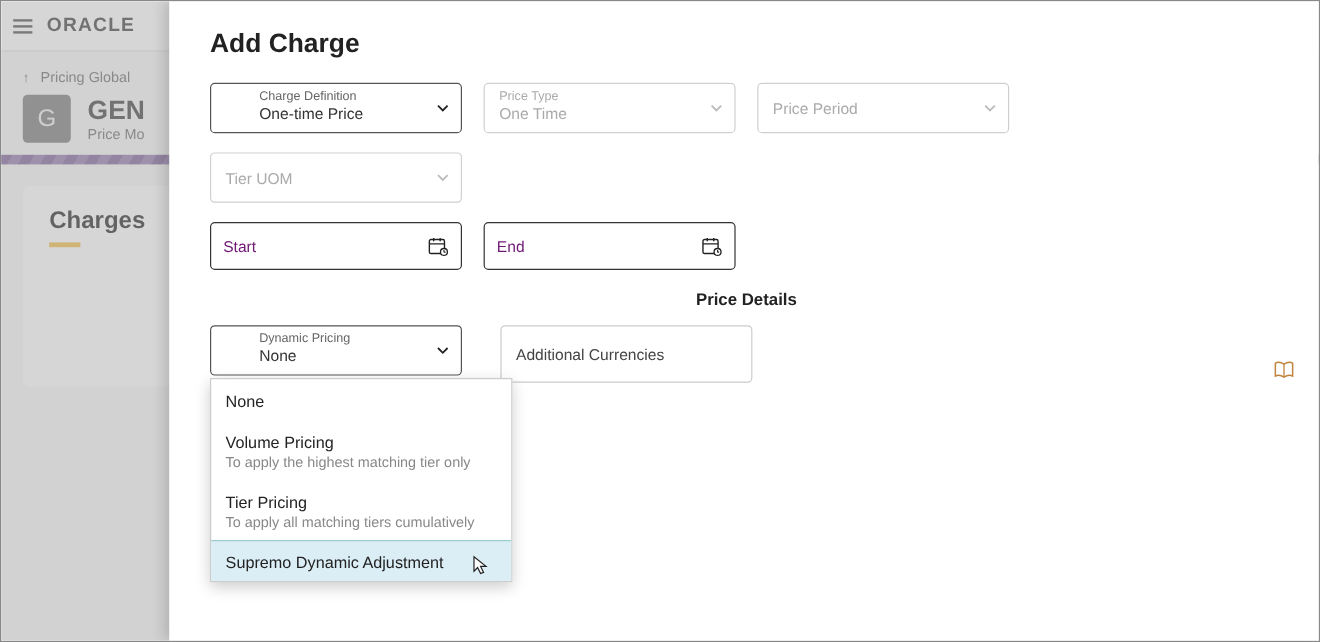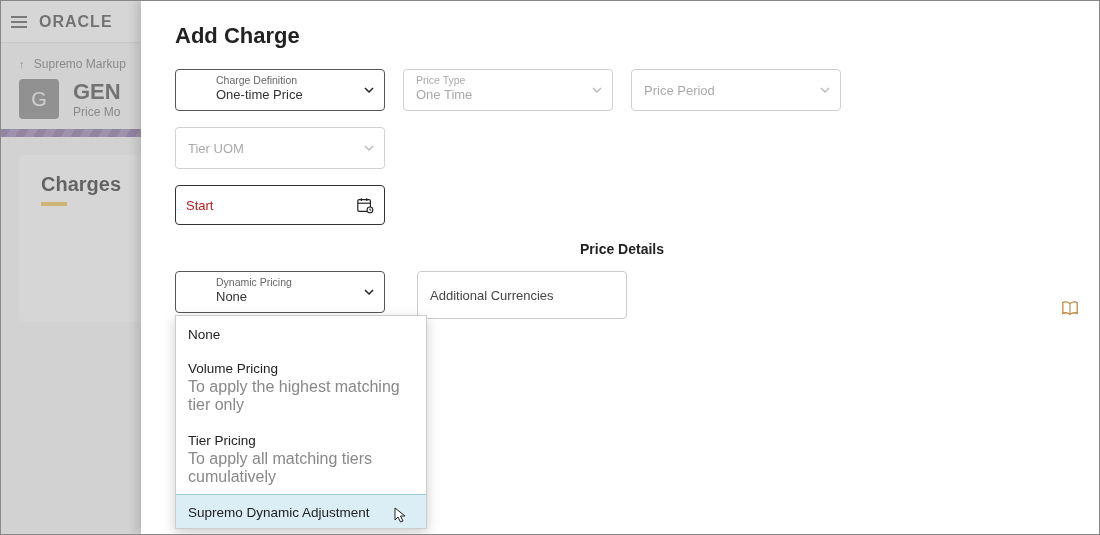--- a/index.html
+++ b/index.html
@@ -38,34 +38,34 @@
   .field .value{ font-size:13px; color:#333; line-height:18px;}
   .field.placeholder .label{ font-size:13px; color:#777; line-height:34px;}
   .field.disabled{ background:#fff; }
   .field.disabled .label{color:#aaa;}
   .field.disabled .value{color:#aaa;}
   .field.selected{ border-color:#555;padding-left:40px;}
   .field .caret{ position:absolute; right:10px; top:50%; transform:translateY(-50%); }
   .field .caret svg{width:10px;height:10px;display:block;}
   .field.disabled .caret svg path{stroke:#bbb;}
   .date-field{ width:210px; border:1px solid #333; border-radius:4px; height:40px; display:flex;align-items:center;justify-content:space-between;padding:0 10px;}
-  .date-field span{font-size:13px;color:#b91c1c;}
+  .date-field span{font-size:13px;color:#701a75;}
   .cal-icon svg{width:18px;height:18px;display:block;}
 
   .section-title{font-size:14px;font-weight:700;color:#222;margin:6px 0 14px;text-align:center;}
 
   .addl-curr{ width:210px; height:48px; border:1px solid #ccc; border-radius:4px; display:flex;align-items:center;padding:16px 12px;font-size:13px;color:#444;}
 
   
   .dropdown-wrap{ position:relative; }
   .dd-popup{ position:absolute; top:44px; left:0; width:252px; background:#fff; border:1px solid #ccc; box-shadow:0 4px 12px rgba(0,0,0,.2); z-index:10;}
   .dd-item{ padding:10px 12px 8px; cursor:pointer; border-top:1px solid transparent;}
   .dd-item:not(:first-child){ }
   .dd-item .main{font-size:13.5px;color:#222;}
-  .dd-item .desc{font-size:16px;color:#888;margin-top:2px;}
+  .dd-item .desc{font-size:12px;color:#888;margin-top:2px;}
   .dd-item.highlight{ background:#dbeef6; border-top:1px solid #9cc;}
   .cursor-icon{position:absolute; right:18px; top:12px; pointer-events:none;}
   .cursor-icon svg{width:14px;height:18px;}
 
   .book-icon{ position:absolute; right:20px; top:298px;}
   .book-icon svg{width:18px;height:18px;display:block;}
 </style>
 </head>
 <body>
 
@@ -73,21 +73,21 @@
   <div class="bg-header">
     <div class="hamburger">
         <span></span>
         <span></span>
         <span></span>
       </div>
     <div class="oracle-logo">ORACLE</div>
   </div>
   <div class="bg-breadcrumb">
     <span class="up-arrow">↑</span>
-    <span>Supremo Markup</span>
+    <span>Pricing Global</span>
   </div>
   <div class="bg-title-row">
     <div class="bg-avatar">G</div>
     <div class="bg-title-text">
       <h1>GEN</h1>
       <div class="sub">Price Mo</div>
     </div>
   </div>
   <div class="bg-purple-bar"></div>
   <div class="bg-card">
@@ -150,20 +150,34 @@
             <rect x="2" y="4" width="14" height="13" rx="1.5" fill="none" stroke="#222" stroke-width="1.3"></rect>
             <line x1="2" y1="8" x2="16" y2="8" stroke="#222" stroke-width="1.3"></line>
             <line x1="6" y1="2.5" x2="6" y2="5.5" stroke="#222" stroke-width="1.3"></line>
             <line x1="12" y1="2.5" x2="12" y2="5.5" stroke="#222" stroke-width="1.3"></line>
             <circle cx="15.5" cy="15.5" r="3.2" fill="#fff" stroke="#222" stroke-width="1.2"></circle>
             <line x1="15.5" y1="13.8" x2="15.5" y2="15.7" stroke="#222" stroke-width="1"></line>
             <line x1="15.5" y1="15.7" x2="17" y2="15.7" stroke="#222" stroke-width="1"></line>
           </svg>
       </span>
     </div>
+    <div class="date-field">
+      <span>End</span>
+      <span class="cal-icon">
+        <svg viewBox="0 0 20 20">
+            <rect x="2" y="4" width="14" height="13" rx="1.5" fill="none" stroke="#222" stroke-width="1.3"></rect>
+            <line x1="2" y1="8" x2="16" y2="8" stroke="#222" stroke-width="1.3"></line>
+            <line x1="6" y1="2.5" x2="6" y2="5.5" stroke="#222" stroke-width="1.3"></line>
+            <line x1="12" y1="2.5" x2="12" y2="5.5" stroke="#222" stroke-width="1.3"></line>
+            <circle cx="15.5" cy="15.5" r="3.2" fill="#fff" stroke="#222" stroke-width="1.2"></circle>
+            <line x1="15.5" y1="13.8" x2="15.5" y2="15.7" stroke="#222" stroke-width="1"></line>
+            <line x1="15.5" y1="15.7" x2="17" y2="15.7" stroke="#222" stroke-width="1"></line>
+          </svg>
+      </span>
+    </div>
   </div>
 
   <div class="section-title">Price Details</div>
 
   <div class="row" style="position:relative;gap:32px;">
     <div class="dropdown-wrap">
       <div class="field selected wide">
         <div class="label">Dynamic Pricing</div>
         <div class="value">None</div>
         <span class="caret">

